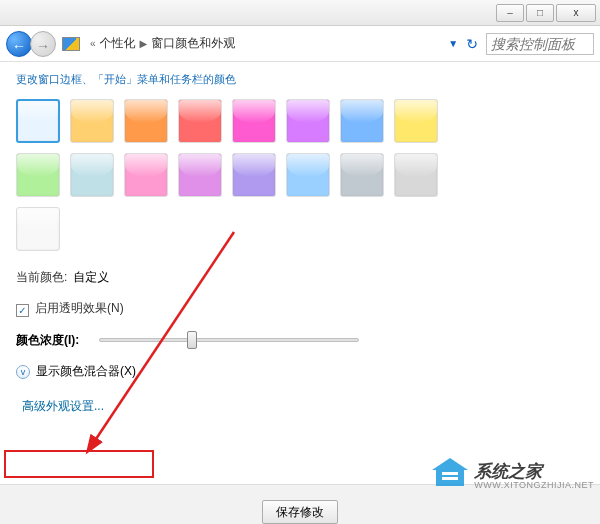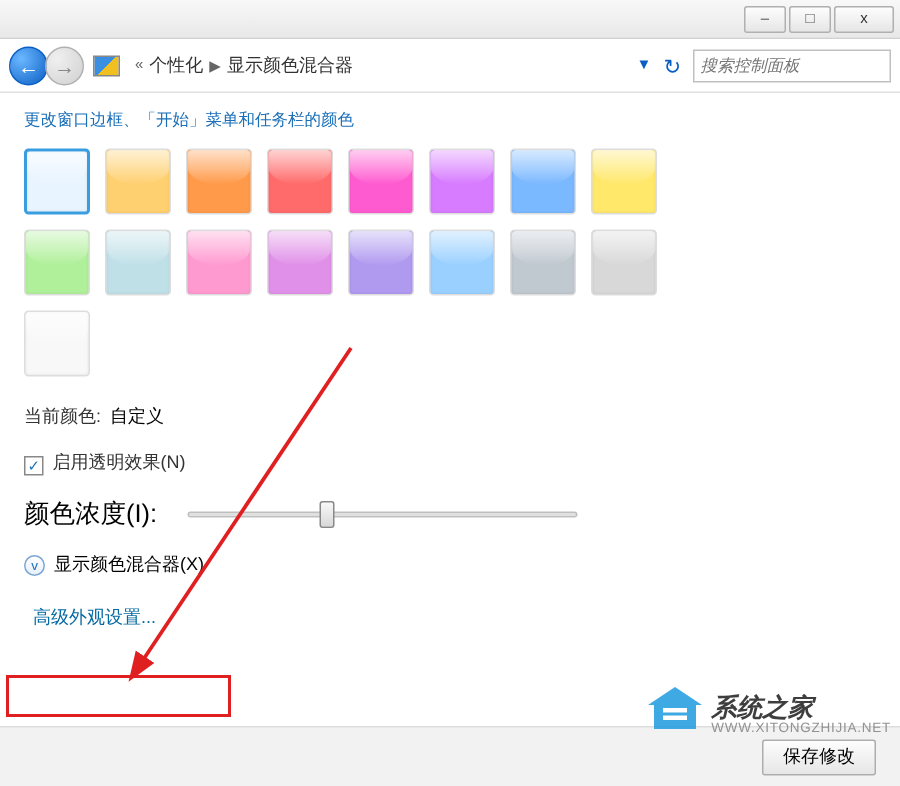--- a/index.html
+++ b/index.html
@@ -12,50 +12,50 @@
 .navbar { height: 36px; display: flex; align-items: center; padding: 0 6px; border-bottom: 1px solid #e0e0e0; }
 .navbtns { display: flex; align-items: center; }
 .navbtn { width: 26px; height: 26px; border-radius: 50%; background: radial-gradient(circle at 30% 30%, #6bb7ff, #0a5fc4); border: 1px solid #0a5fc4; display: flex; align-items: center; justify-content: center; color: #fff; font-size: 14px; }
 .navbtn.fwd { background: radial-gradient(circle at 30% 30%, #f0f0f0, #d0d0d0); border-color: #b0b0b0; color: #888; margin-left: -2px; }
 .cpicon { width: 18px; height: 14px; margin: 0 6px; background: linear-gradient(135deg,#3a8fe0 50%,#f0c020 50%); border: 1px solid #888; }
 .breadcrumb { display: flex; align-items: center; font-size: 12px; color: #333; }
 .breadcrumb .sep { margin: 0 4px; color: #666; font-size: 10px; }
 .navbar .spacer { flex: 1; }
 .dropdown-arrow { color: #0a5fc4; font-size: 10px; margin-right: 8px; }
 .refresh-icon { color: #0a5fc4; font-size: 14px; margin-right: 8px; }
-.searchbox { width: 132px; height: 22px; border: 1px solid #c0c0c0; font-size: 11px; color: #999; padding: 0 4px; font-style: italic; }
+.searchbox { width: 108px; height: 22px; border: 1px solid #c0c0c0; font-size: 14px; color: #999; padding: 0 4px; font-style: italic; }
 
 .content { padding: 10px 16px 0 16px; position: relative; height: calc(100% - 26px - 36px - 40px); }
 .heading { font-size: 11px; color: #1a6fb8; margin-bottom: 12px; }
 
 .swatches { display: flex; flex-wrap: wrap; gap: 10px; margin-bottom: 18px; max-width: 440px; }
 .swatch { width: 44px; height: 44px; border: 1px solid #ddd; border-radius: 3px; position: relative; overflow: hidden; box-shadow: inset 0 0 2px rgba(0,0,0,0.1); }
 .swatch::after { content: ""; position: absolute; top: 0; left: 0; right: 0; height: 55%; background: linear-gradient(rgba(255,255,255,0.7), rgba(255,255,255,0)); border-radius: 3px 3px 50% 50%; }
 .swatch.sel { border: 2px solid #3a9de0; }
 
 .row { display: flex; align-items: flex-end; font-size: 12px; color: #333; margin-bottom: 14px; }
 .row .label { margin-right: 6px; }
 .row .value { color: #000000; }
 .checkbox { width: 13px; height: 13px; border: 1px solid #888; margin-right: 6px; display: inline-flex; align-items: center; justify-content: center; font-size: 10px; color: #1a6fb8; background: #fff; }
 
-.slider-row { display: flex; align-items: center; font-size: 17px; margin-bottom: 14px; }
+.slider-row { display: flex; align-items: center; font-size: 12px; margin-bottom: 14px; font-weight: bold; }
 .slider-row .label { margin-right: 20px; }
 .slider { position: relative; width: 260px; height: 18px; }
 .slider-track { position: absolute; top: 7px; left: 0; right: 0; height: 4px; background: #e0e0e0; border: 1px solid #c0c0c0; border-radius: 2px; }
 .slider-thumb { position: absolute; top: 0; left: 88px; width: 10px; height: 18px; background: linear-gradient(#f8f8f8,#d8d8d8); border: 1px solid #888; border-radius: 2px; }
 
 .expander { display: flex; align-items: center; font-size: 12px; margin-bottom: 14px; }
 .expander .chev { width: 14px; height: 14px; border: 1px solid #7aa7d4; border-radius: 50%; display: inline-flex; align-items: center; justify-content: center; font-size: 9px; color: #1a6fb8; margin-right: 6px; background: linear-gradient(#fff,#e8f0fa); }
 
 .link-row { display: inline-block; font-size: 12px; color: #0369a1; cursor: pointer; padding: 4px 6px; }
 .link-highlight { position: absolute; border: 2px solid #e02020; left: 4px; bottom: 6px; width: 150px; height: 28px; pointer-events: none; }
 
 .arrow-annot { position: absolute; left: 84px; top: 160px; pointer-events: none; }
 
-.footer { position: absolute; bottom: 0; left: 0; right: 0; height: 40px; background: #f2f2f2; border-top: 1px solid #ddd; display: flex; align-items: center; justify-content: flex-end; padding: 0 16px; gap: 8px; }
+.footer { position: absolute; bottom: 0; left: 0; right: 0; height: 40px; background: #f2f2f2; border-top: 1px solid #ddd; display: flex; align-items: center; justify-content: flex-end; padding: 0 16px; gap: 8px; flex-direction: column; }
 .footer button { min-width: 76px; height: 24px; font-size: 12px; border: 1px solid #adadad; background: linear-gradient(#fdfdfd,#e6e6e6); border-radius: 2px; }
 
 .watermark { position: absolute; right: 6px; bottom: 34px; display: flex; align-items: flex-end; opacity: 0.9; pointer-events: none; }
 .watermark .logo { width: 40px; height: 34px; margin-right: 4px; }
 .watermark .txt { font-size: 17px; font-weight: bold; color: #2a2a2a; font-style: italic; line-height: 1; }
 .watermark .sub { font-size: 9px; color: #888; letter-spacing: 0.5px; }
 </style>
 </head>
 <body>
 
@@ -68,21 +68,21 @@
 <div class="navbar">
   <div class="navbtns">
     <div class="navbtn">←</div>
     <div class="navbtn fwd">→</div>
   </div>
   <div class="cpicon"></div>
   <div class="breadcrumb">
     <span class="sep">«</span>
     <span>个性化</span>
     <span class="sep">▶</span>
-    <span>显示颜色混合器</span>
+    <span>窗口颜色和外观</span>
   </div>
   <div class="spacer"></div>
   <span class="dropdown-arrow">▼</span>
   <span class="refresh-icon">↻</span>
   <input class="searchbox" placeholder="搜索控制面板" style="">
 </div>
 
 <div class="content">
   <div class="heading">更改窗口边框、「开始」菜单和任务栏的颜色</div>
 

